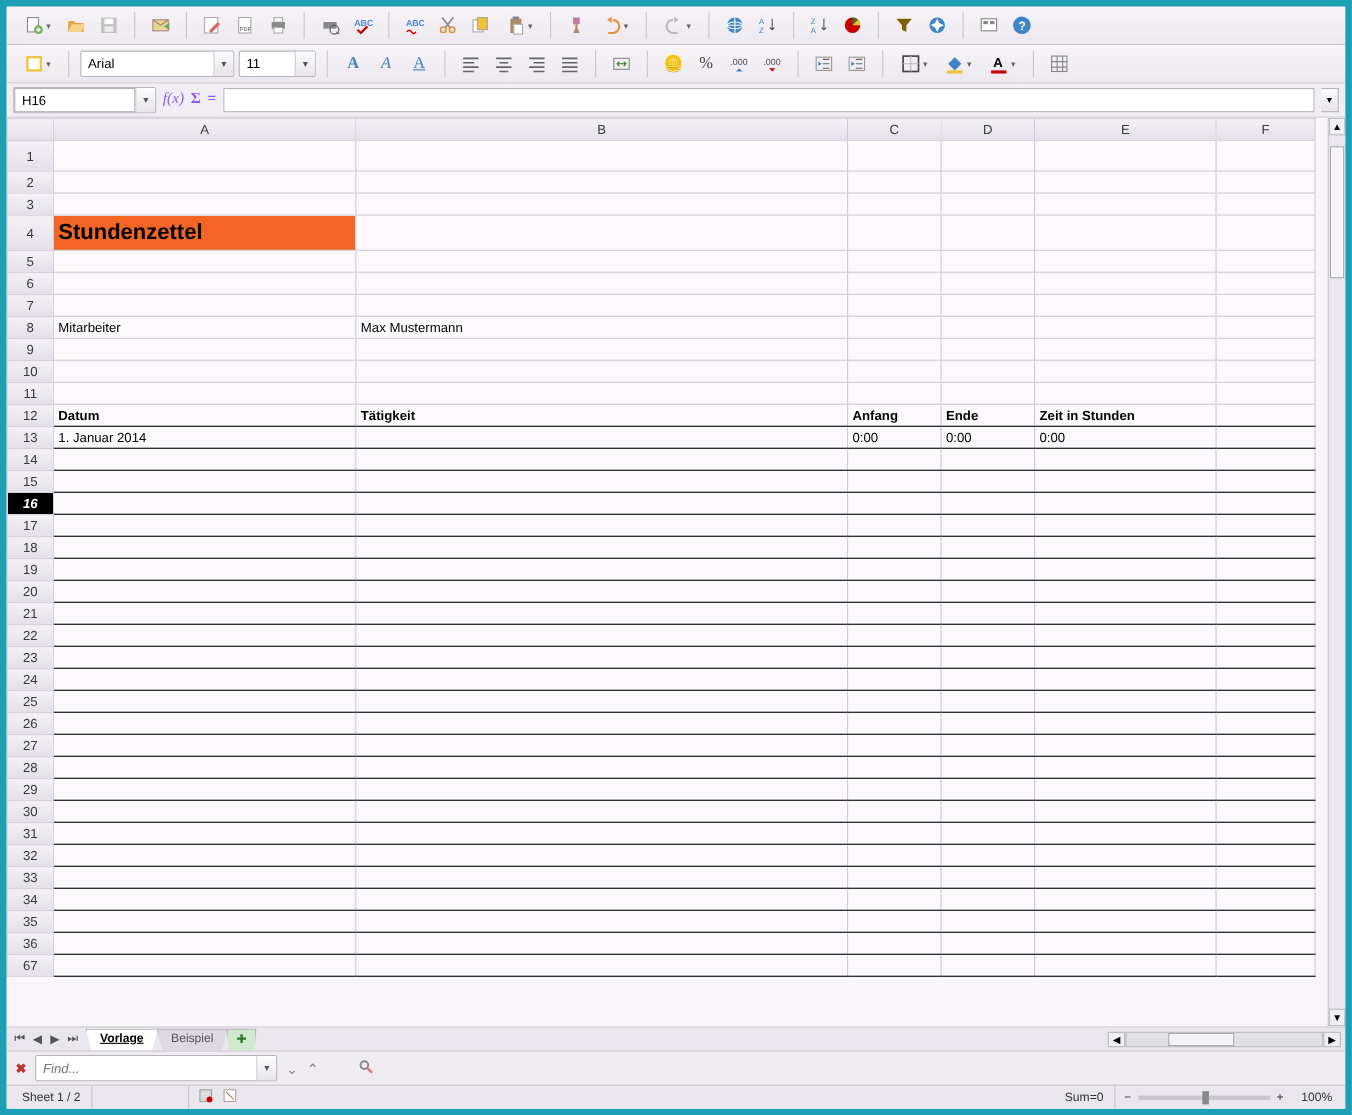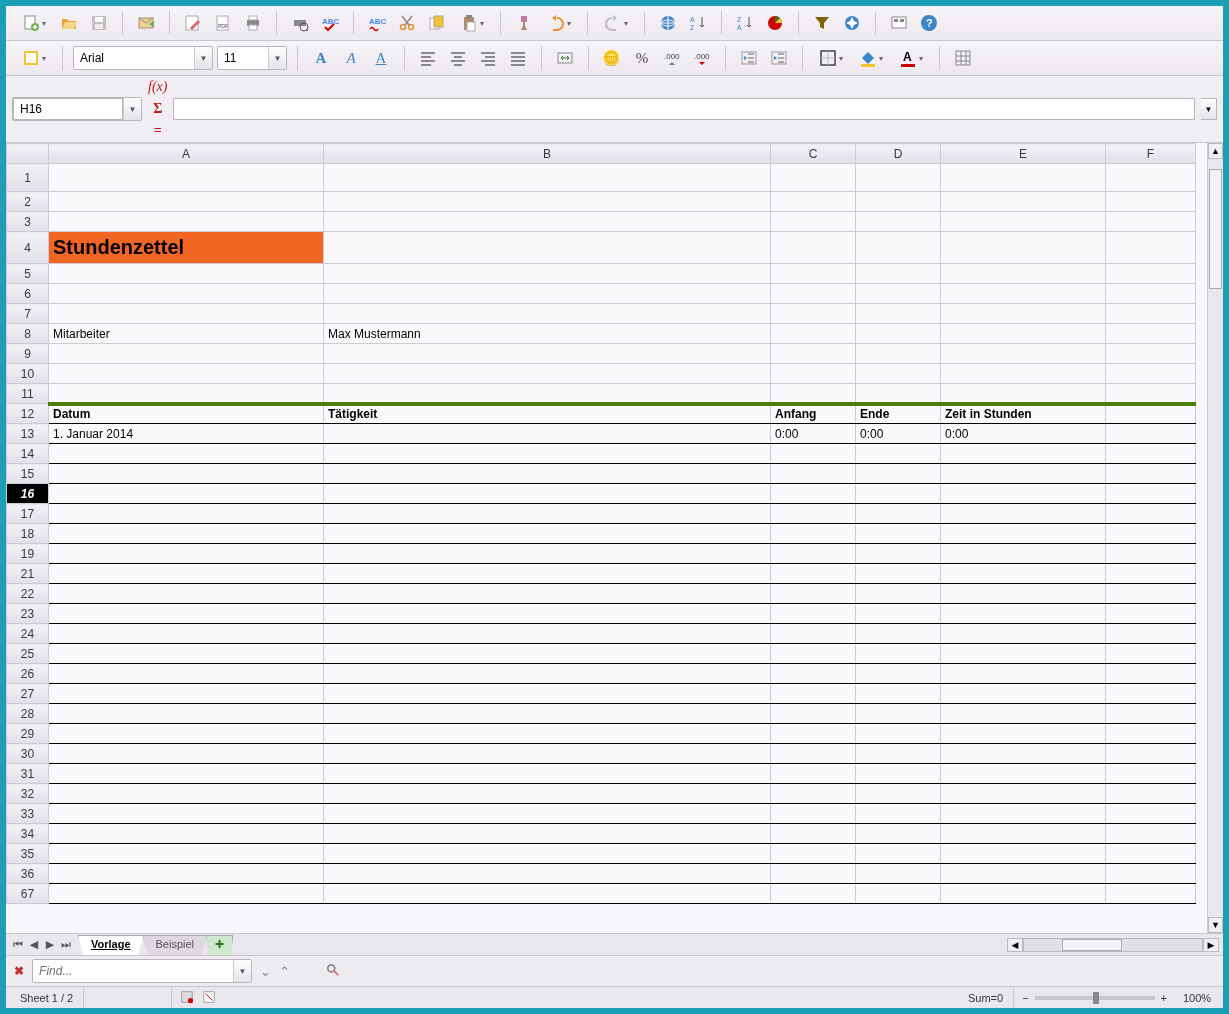--- a/index.html
+++ b/index.html
@@ -47,21 +47,21 @@
   
   .formula-bar {
     display:flex; align-items:center;
     padding: 3px 6px;
     background:#f1eef3;
     border-bottom:1px solid #c9c5cd;
     gap:6px;
   }
   .name-box { display:flex; }
   .name-box input { width:110px; border:1px solid #b8b3bd; height:22px; padding:0 6px; font-size:12px;}
-  .fx-group { display:flex; gap:6px; align-items:center; color:#b91c1c;flex-direction:column; }
+  .fx-group { display:flex; gap:6px; align-items:center; color:#8b5cf6; }
   .fx-group span { font-family: serif; font-style:italic; font-size:14px;}
   .formula-input {
     flex:1; height:22px; border:1px solid #b8b3bd; background:#fff;
     padding:0 6px; font-size:12px;
   }
   .formula-dd { width:16px; height:22px; border:1px solid #b8b3bd; border-left:none; display:flex; align-items:center; justify-content:center; font-size:8px; background:linear-gradient(#fdfdfd,#e6e3ea);}
   
   .sheet-wrap { flex:1; display:flex; overflow:hidden; position:relative; background:#f9f6fb; }
   .sheet-scroll { flex:1; overflow:hidden; }
   table.sheet { border-collapse:collapse; table-layout:fixed; }
@@ -75,21 +75,21 @@
   .colhdr { height:20px; top:0; }
   .rowhdr { width:42px; left:0; }
   .rowhdr.sel { background:#000000; color:#fff; font-weight:bold;font-style:italic;}
   .corner { width:42px; height:20px; top:0; left:0; z-index:2;}
   .sheet td { background:#fbf9fc; height:20px; padding:0 4px; vertical-align:middle; white-space:nowrap; overflow:hidden;}
   .sheet td.a { text-align:left; }
   .sheet td.title-cell {
     background:#f26522; color:#000; font-weight:bold; font-size:20px;
     height:32px;
   }
-  .sheet tr.hdr-row td { font-weight:bold; border-top:4px solid #4d7c0f; border-bottom:1px solid #000; }
+  .sheet tr.hdr-row td { font-weight:bold; border-top:1px solid #4d7c0f; border-bottom:1px solid #000; }
   .sheet tr.grid-row td { border-bottom:1px solid #000; }
   .sheet td.bl { border-left:1px solid #000;}
   .sheet td.br { border-right:1px solid #000;}
   .sheet .page-edge { border-right:1px dashed #888 !important; }
   
   .tabstrip {
     display:flex; align-items:center;
     height:22px; background:#e9e6ed; border-top:1px solid #c9c5cd;
     font-size:11px;
   }
@@ -653,20 +653,29 @@
           <tr class="grid-row" style="height:20px">
             <th class="rowhdr">19</th>
             <td class="a bl"></td>
             <td class="a bl"></td>
             <td class="a bl"></td>
             <td class="a bl"></td>
             <td class="a bl br page-edge"></td>
             <td class="a"></td>
           </tr>
           <tr class="grid-row" style="height:20px">
+            <th class="rowhdr">20</th>
+            <td class="a bl"></td>
+            <td class="a bl"></td>
+            <td class="a bl"></td>
+            <td class="a bl"></td>
+            <td class="a bl br page-edge"></td>
+            <td class="a"></td>
+          </tr>
+          <tr class="grid-row" style="height:20px">
             <th class="rowhdr">21</th>
             <td class="a bl"></td>
             <td class="a bl"></td>
             <td class="a bl"></td>
             <td class="a bl"></td>
             <td class="a bl br page-edge"></td>
             <td class="a"></td>
           </tr>
           <tr class="grid-row" style="height:20px">
             <th class="rowhdr">22</th>

